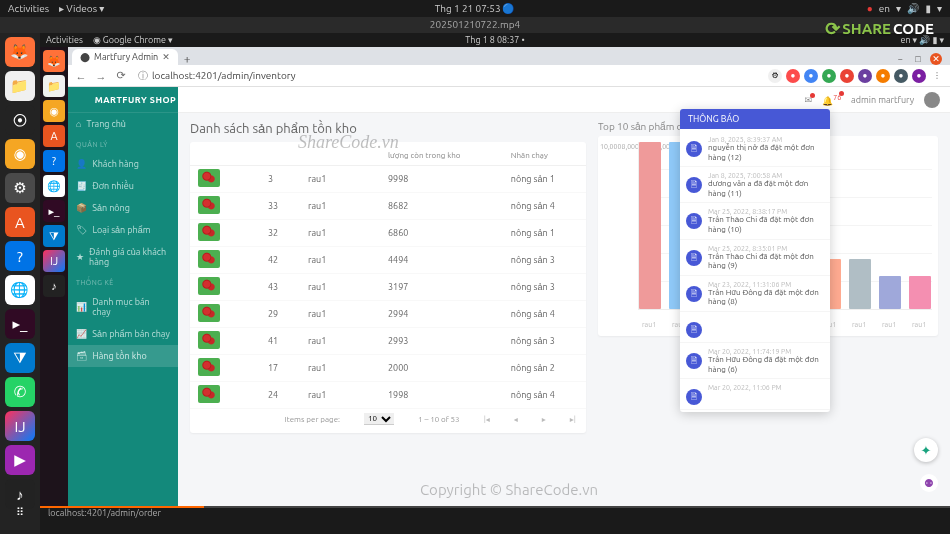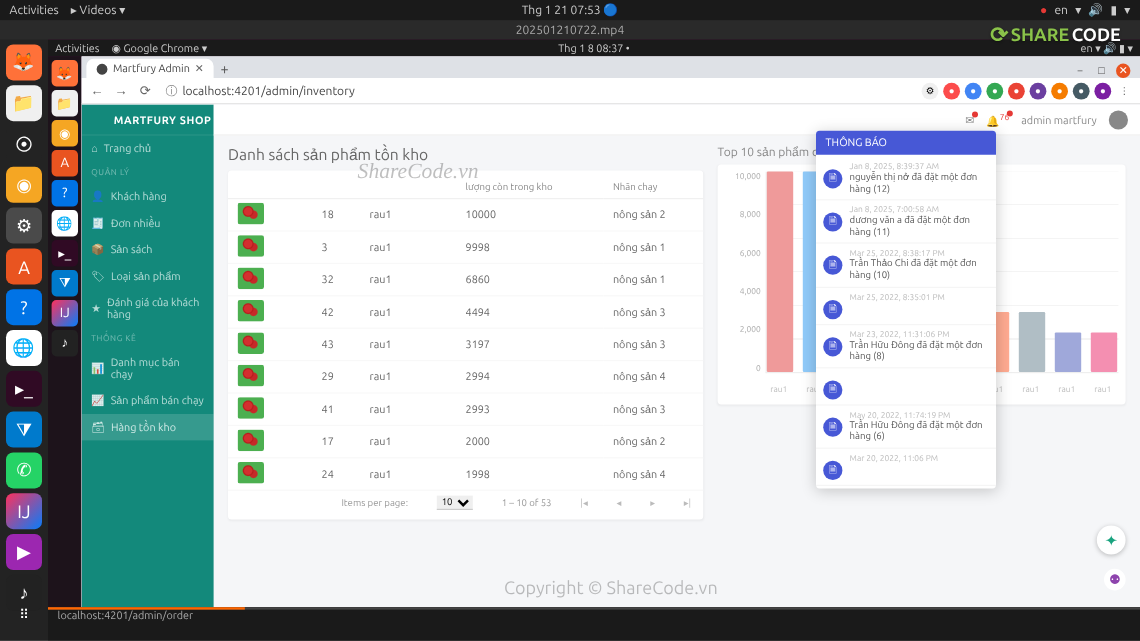--- a/index.html
+++ b/index.html
@@ -77,21 +77,21 @@
 .pager .pg-btn { color:#bbb; cursor:pointer; }
 
 
 .wm1 { position:absolute; left:230px; top:45px; font-size:18px; font-style:italic; color:rgba(0,0,0,0.25); pointer-events:none; font-family:Georgia,serif; }
 .wm2 { position:absolute; left:50%; bottom:8px; transform:translateX(-50%); font-size:15px; color:rgba(0,0,0,0.25); pointer-events:none; }
 
 
 .chart-panel { width:340px; }
 .chart-title { font-size:10px; color:#888; margin-bottom:4px; }
 .chart-box { background:#fff; padding:6px; height:200px; position:relative; }
-.y-axis { position:absolute; left:2px; top:6px; bottom:26px; width:34px; display:flex; flex-direction:column; justify-content:space-between; font-size:7px; color:#aaa; text-align:right; }
+.y-axis { position:absolute; left:2px; top:6px; bottom:26px; width:34px; display:flex; flex-direction:row; justify-content:space-between; font-size:7px; color:#aaa; text-align:right; }
 .bars-area { position:absolute; left:40px; right:6px; top:6px; bottom:26px; display:flex; align-items:flex-end; gap:8px; border-left:1px solid #eee; border-bottom:1px solid #eee; }
 .bars-area::before { content:''; position:absolute; inset:0; background:repeating-linear-gradient(to top, transparent 0, transparent 27px, #f4f4f4 27px, #f4f4f4 28px); }
 .bar { width:22px; position:relative; border-radius:1px; }
 .bar1 { background:#ef9a9a; } .bar2 { background:#90caf9; } .bar3 { background:#ce93d8; }
 .bar4 { background:#c5e1a5; } .bar5 { background:#ffcc80; } .bar6 { background:#80cbc4; }
 .bar7 { background:#ffab91; } .bar8 { background:#b0bec5; } .bar9 { background:#9fa8da; } .bar10 { background:#f48fb1; }
 .x-labels { position:absolute; left:40px; right:6px; bottom:8px; display:flex; gap:8px; font-size:7px; color:#bbb; }
 .x-labels span { width:22px; text-align:center; }
 
 
@@ -227,21 +227,21 @@
         <div class="nav-item">
             <span>👤</span>
             <span>Khách hàng</span>
           </div>
         <div class="nav-item">
             <span>🧾</span>
             <span>Đơn nhiều</span>
           </div>
         <div class="nav-item">
             <span>📦</span>
-            <span>Sản sách</span>
+            <span>Sản nông</span>
           </div>
         <div class="nav-item">
             <span>🏷</span>
             <span>Loại sản phẩm</span>
           </div>
         <div class="nav-item">
             <span>★</span>
             <span>Đánh giá của khách hàng</span>
           </div>
         <div class="nav-group">THỐNG KÊ</div>
@@ -277,31 +277,31 @@
                   <th style="width:70px"></th>
                       <th style="width:40px"></th>
                       <th style="width:80px"></th>
                   <th>lượng còn trong kho</th>
                   <th>Nhãn chạy</th>
                 </tr>
                   </thead>
                 <tbody id="tbody">
                     <tr>
                       <td><span class="prod-img"></span></td>
-  <td>18</td>
-  <td>rau1</td>
-  <td>10000</td>
-  <td>nông sản 2</td>
-                    </tr>
-                    <tr>
-                      <td><span class="prod-img"></span></td>
   <td>3</td>
   <td>rau1</td>
   <td>9998</td>
   <td>nông sản 1</td>
+                    </tr>
+                    <tr>
+                      <td><span class="prod-img"></span></td>
+  <td>33</td>
+  <td>rau1</td>
+  <td>8682</td>
+  <td>nông sản 4</td>
                     </tr>
                     <tr>
                       <td><span class="prod-img"></span></td>
   <td>32</td>
   <td>rau1</td>
   <td>6860</td>
   <td>nông sản 1</td>
                     </tr>
                     <tr>
                       <td><span class="prod-img"></span></td>
@@ -423,36 +423,37 @@
               <div class="notif-icon">🗎</div>
   <div class="notif-text">
                 <div class="ts">Mar 25, 2022, 8:38:17 PM</div>
   <div class="msg">Trần Thảo Chi đã đặt một đơn hàng (10)</div>
               </div>
             </div>
             <div class="notif-item">
               <div class="notif-icon">🗎</div>
   <div class="notif-text">
                 <div class="ts">Mar 25, 2022, 8:35:01 PM</div>
+  <div class="msg">Trần Thảo Chi đã đặt một đơn hàng (9)</div>
               </div>
             </div>
             <div class="notif-item">
               <div class="notif-icon">🗎</div>
   <div class="notif-text">
                 <div class="ts">Mar 23, 2022, 11:31:06 PM</div>
   <div class="msg">Trần Hữu Đông đã đặt một đơn hàng (8)</div>
               </div>
             </div>
             <div class="notif-item">
               <div class="notif-icon">🗎</div>
             </div>
             <div class="notif-item">
               <div class="notif-icon">🗎</div>
   <div class="notif-text">
-                <div class="ts">May 20, 2022, 11:74:19 PM</div>
+                <div class="ts">Mar 20, 2022, 11:74:19 PM</div>
   <div class="msg">Trần Hữu Đông đã đặt một đơn hàng (6)</div>
               </div>
             </div>
             <div class="notif-item">
               <div class="notif-icon">🗎</div>
   <div class="notif-text">
                 <div class="ts">Mar 20, 2022, 11:06 PM</div>
   <div class="msg"></div>
               </div>
             </div>

